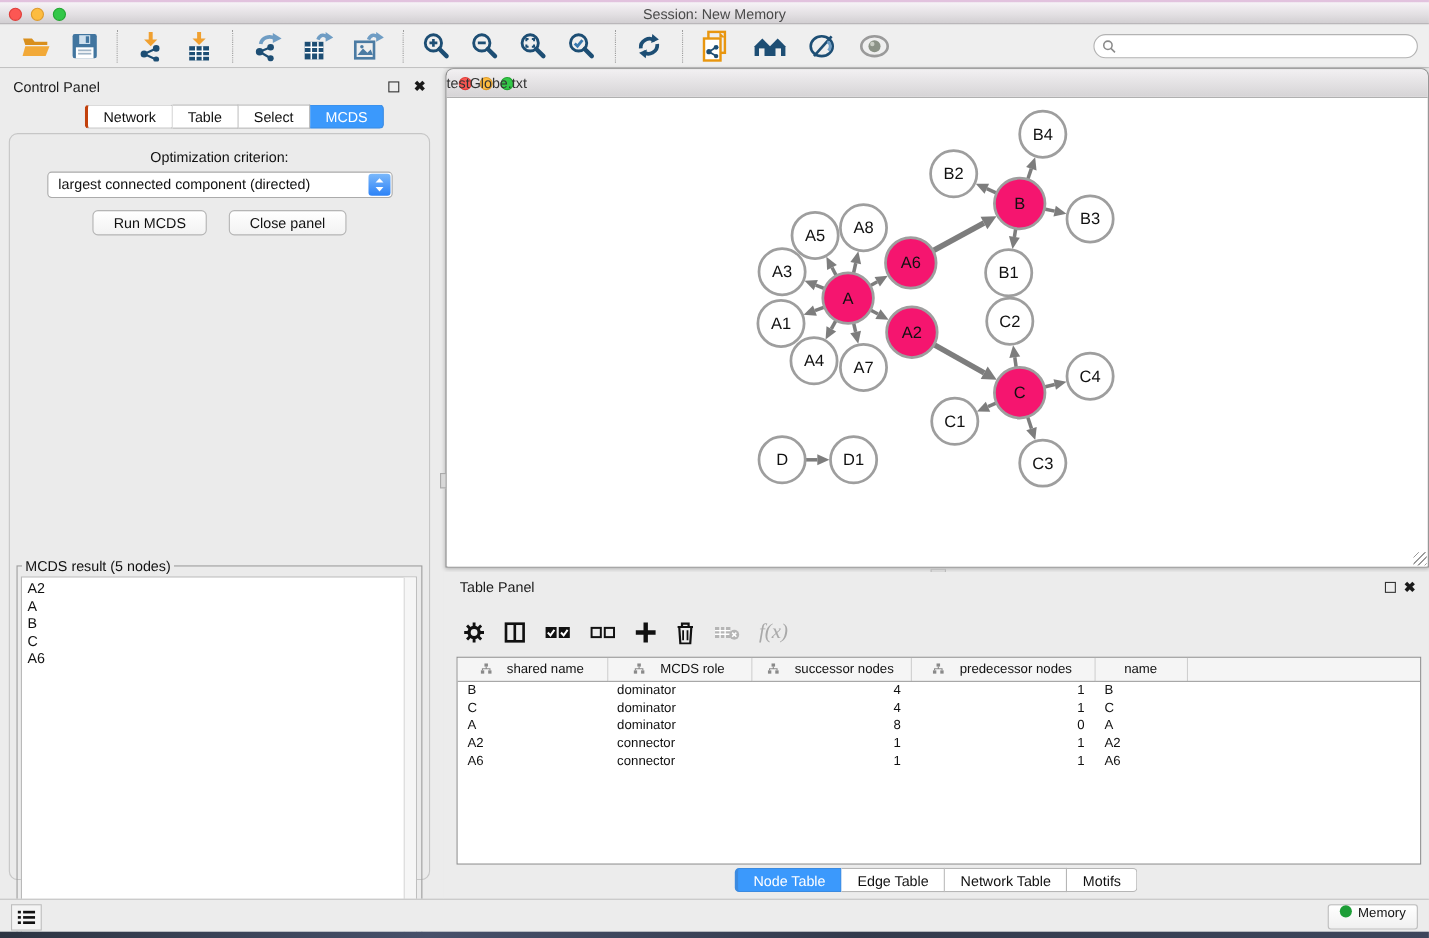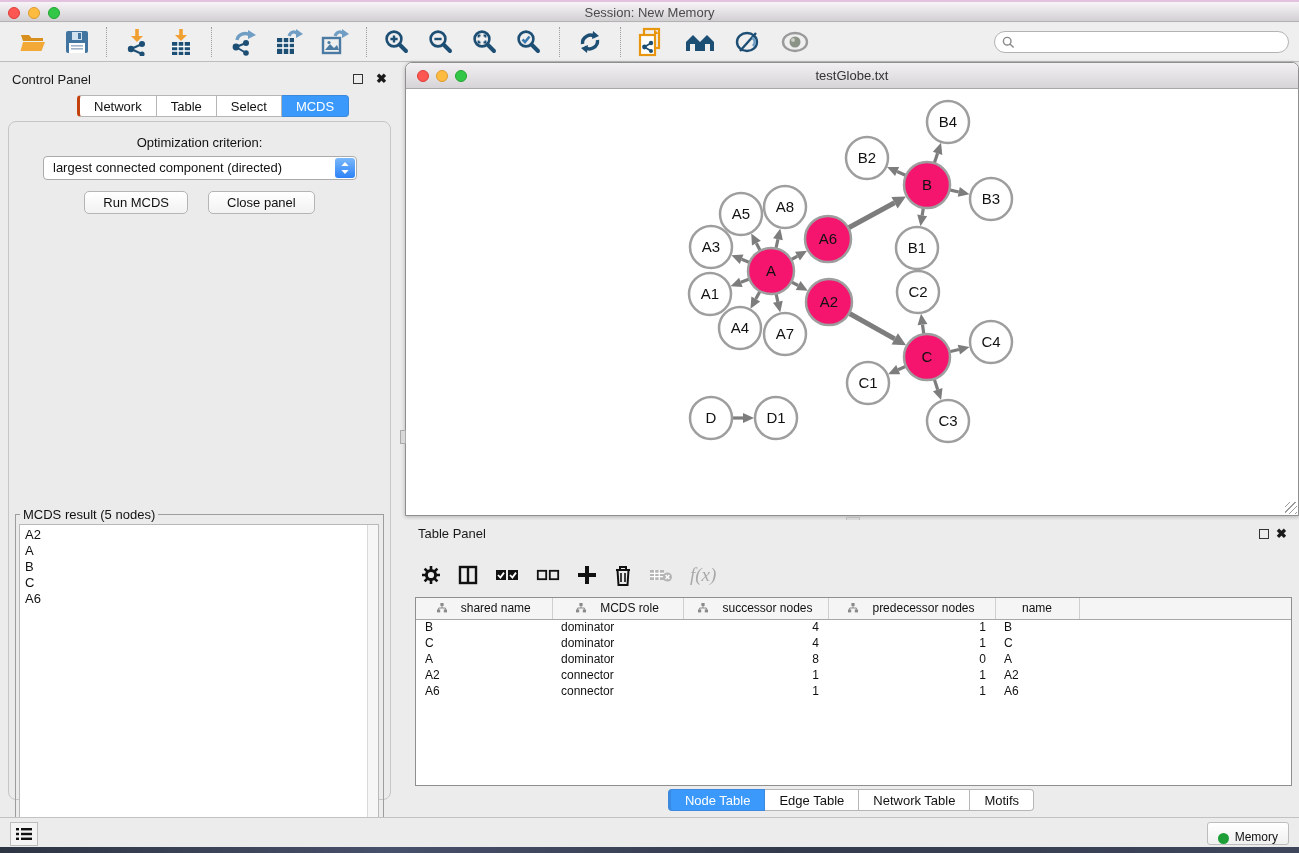--- a/index.html
+++ b/index.html
@@ -55,21 +55,21 @@
   .result-list { position:absolute; left:3px; top:2px; width:360px; height:328px; background:#fff;
     border:1px solid #b9b9b9; font-size:13px; padding:2px 0 0 5px; line-height:16px; color:#111; }
   .result-scroll { position:absolute; right:0; top:0; width:11px; height:100%; background:#f6f6f6; border-left:1px solid #d9d9d9; }
 
   
   .netwin { position:absolute; left:405px; top:62px; width:894px; height:454px;
     border:1px solid #8f8f8f; border-radius:7px 7px 0 0; background:#fff; box-shadow:0 1px 4px rgba(0,0,0,.25); }
   .netwin-titlebar { position:absolute; left:0; top:0; width:100%; height:26px; border-radius:6px 6px 0 0;
     background:linear-gradient(#f2f0f2,#d6d4d6); border-bottom:1px solid #a8a8a8; }
   .netwin-titlebar .tl { position:absolute; top:7px; width:12px; height:12px; border-radius:50%; }
-  .netwin-title { position:absolute; left:0; right:0; top:5px; text-align:center; font-size:13px; color:#333; }
+  .netwin-title { position:absolute; left:0; right:0; top:5px; font-size:13px; color:#333; }
   .netcanvas { position:absolute; left:1px; top:27px; width:890px; height:425px; background:#fff; }
   .resize-grip { position:absolute; right:1px; bottom:1px; width:12px; height:12px;
     background:repeating-linear-gradient(135deg, transparent 0 3px, #9a9a9a 3px 4px); }
   .splitter-grip-v { position:absolute; left:400px; top:430px; width:6px; height:14px; background:#d8d8d8; border:1px solid #aaa; }
   .splitter-grip-h { position:absolute; left:846px; top:517px; width:14px; height:5px; background:#d8d8d8; border:1px solid #bbb; }
 
   
   .tpanel { position:absolute; left:403px; top:520px; width:896px; height:297px; background:#ececec; }
   .tpanel-title { position:absolute; left:15px; top:6px; font-size:13px; color:#1a1a1a; }
   .tp-float { right:30px; top:9px; } .tp-close { right:12px; top:6px; }
@@ -86,21 +86,21 @@
   table.grid td { height:16px; font-size:12px; color:#111; padding:0 9px; white-space:nowrap; }
   table.grid td.num { text-align:right; }
   .tp-tabs { position:absolute; left:0; top:269px; width:100%; display:flex; justify-content:center; }
   .tp-tabs .tab { height:22px; line-height:21px; }
 
   
   .statusbar { position:absolute; left:0; top:817px; width:1299px; height:30px; background:#ececec; border-top:1px solid #c2c2c2; }
   .list-btn { position:absolute; left:10px; top:4px; width:28px; height:24px; background:#f4f4f4;
     border:1px solid #bdbdbd; display:flex; align-items:center; justify-content:center; }
   .memory-btn { position:absolute; right:10px; top:4px; height:23px; background:linear-gradient(#ffffff,#f0f0f0);
-    border:1px solid #bdbdbd; border-radius:3px; display:flex; align-items:flex-end; gap:6px; padding:0 10px; font-size:12px; color:#111; }
+    border:1px solid #bdbdbd; border-radius:3px; display:flex; align-items:flex-start; gap:6px; padding:0 10px; font-size:12px; color:#111; }
   .memdot { width:11px; height:11px; border-radius:50%; background:#1d9e37; }
   .desktop-strip { position:absolute; left:0; top:847px; width:1299px; height:6px;
     background:linear-gradient(90deg,#2d3442,#47506a 30%,#333a4c 60%,#3e465c); }
 </style>
 </head>
 <body>
 
 <div class="app">
 
   <div class="titlebar">

